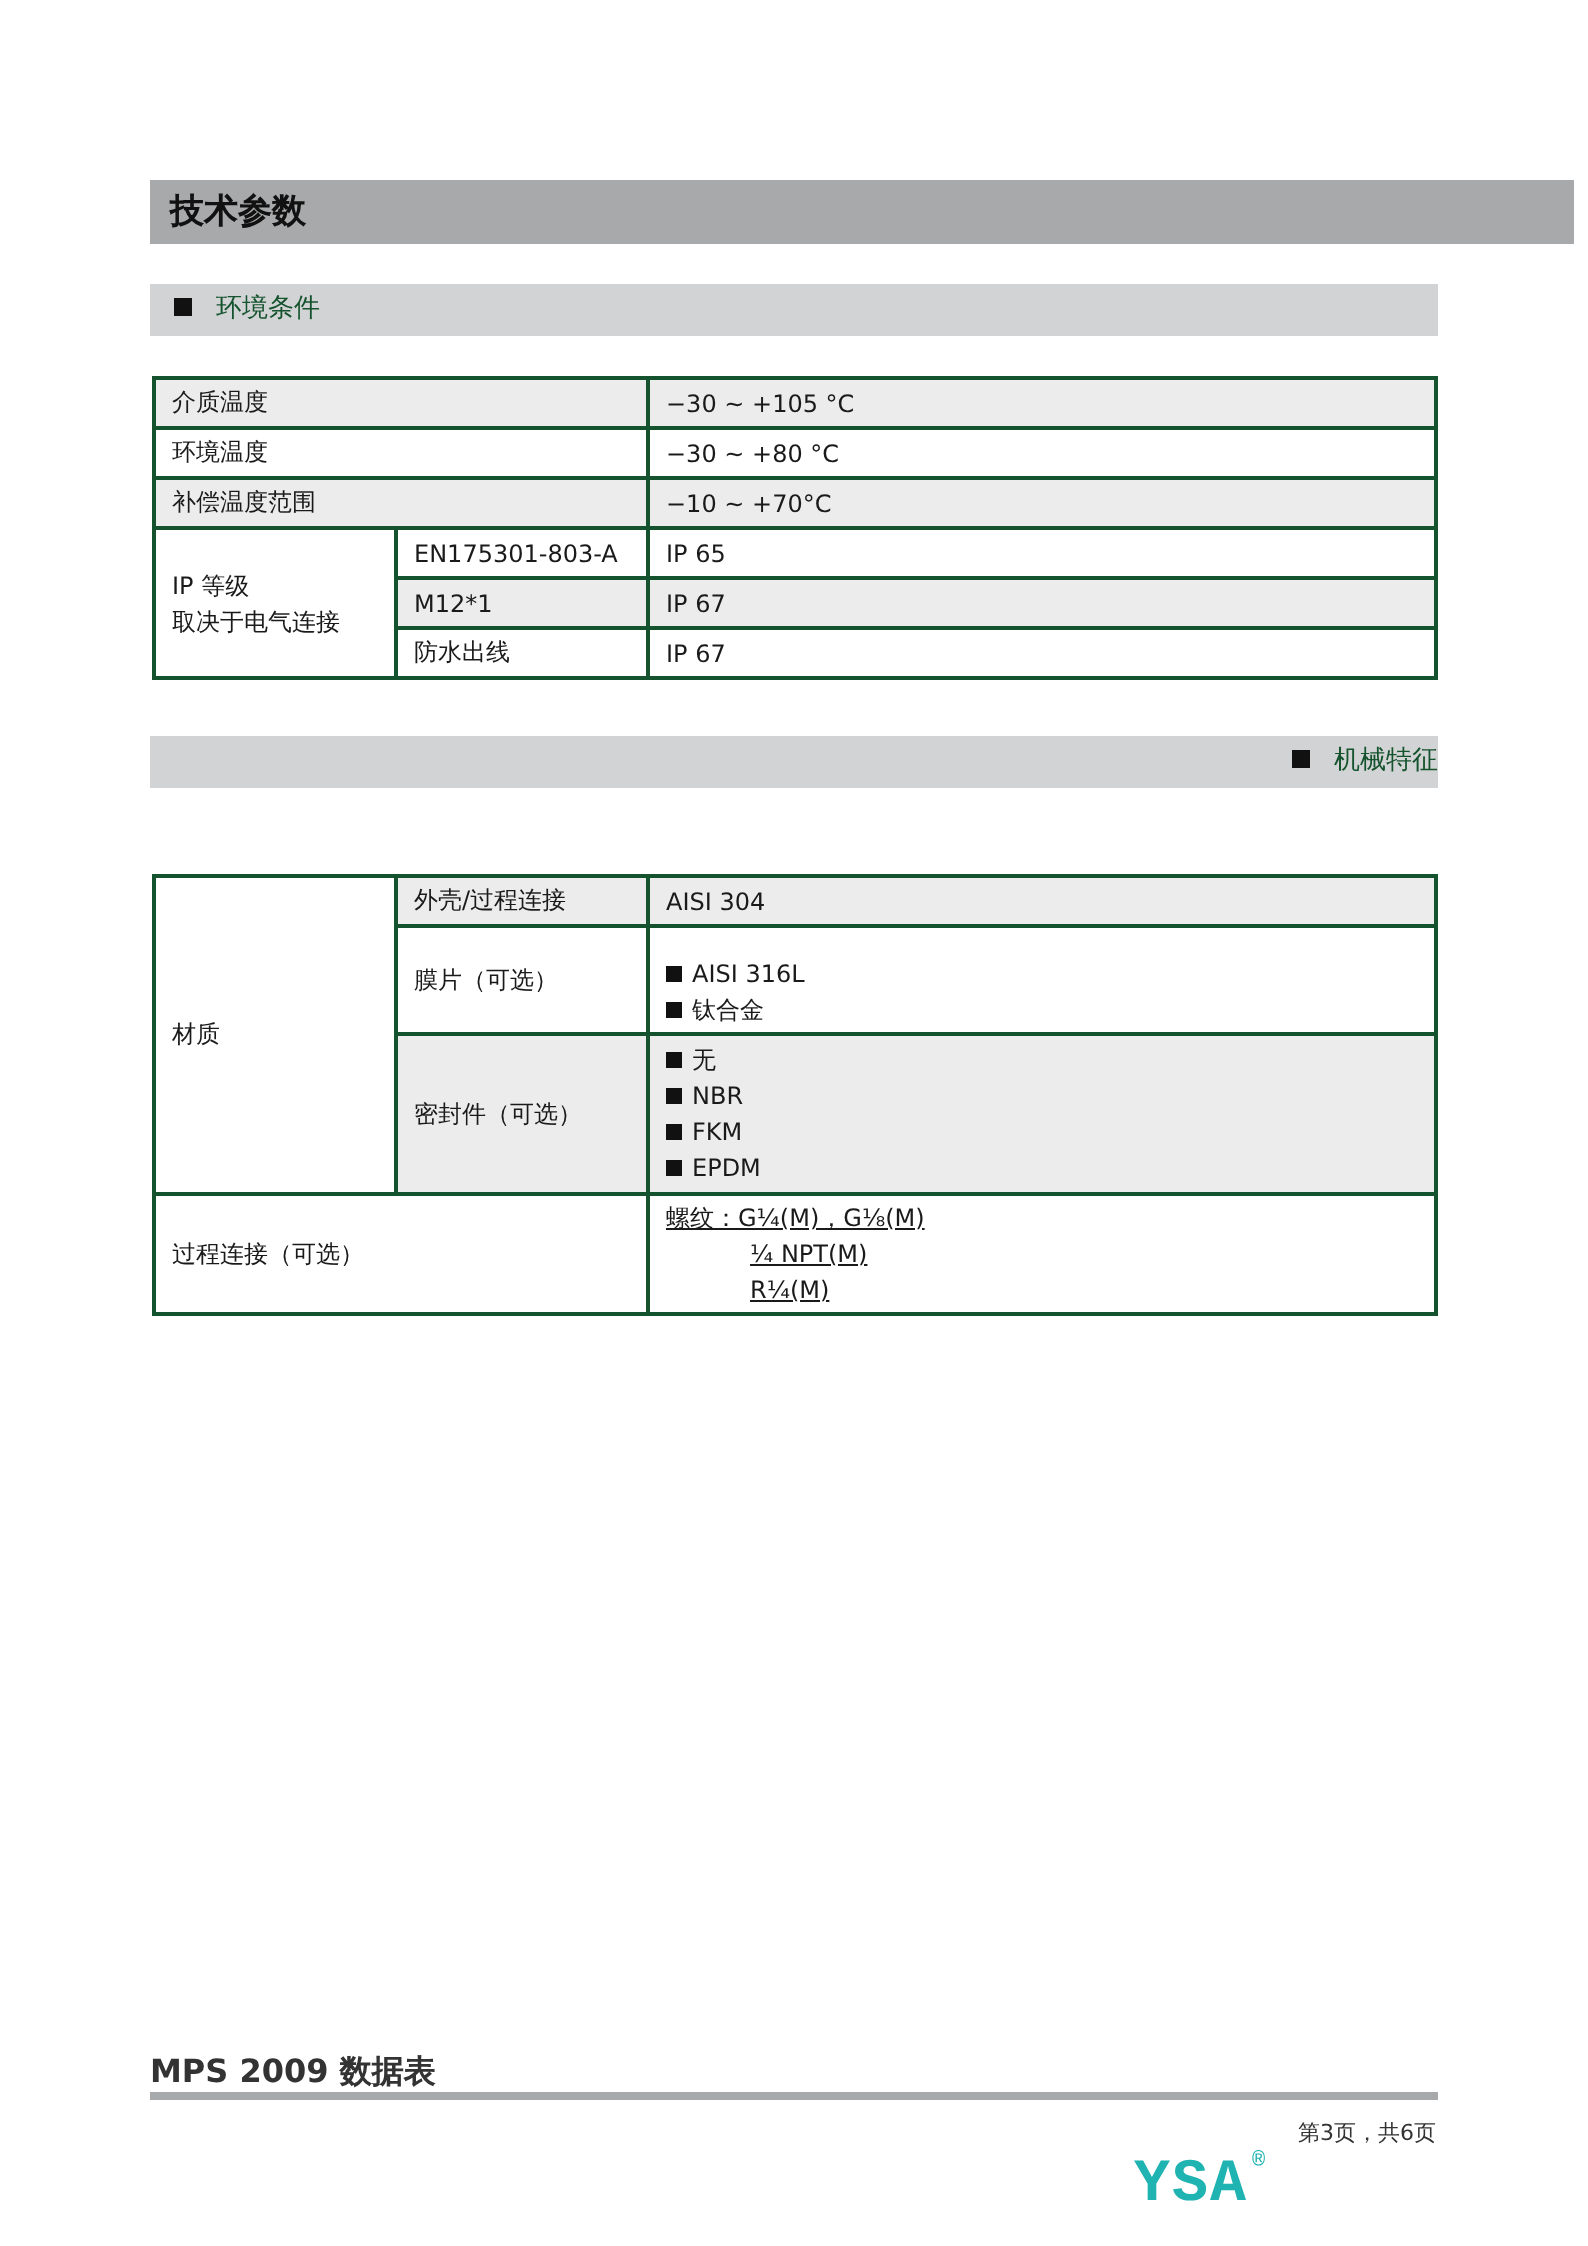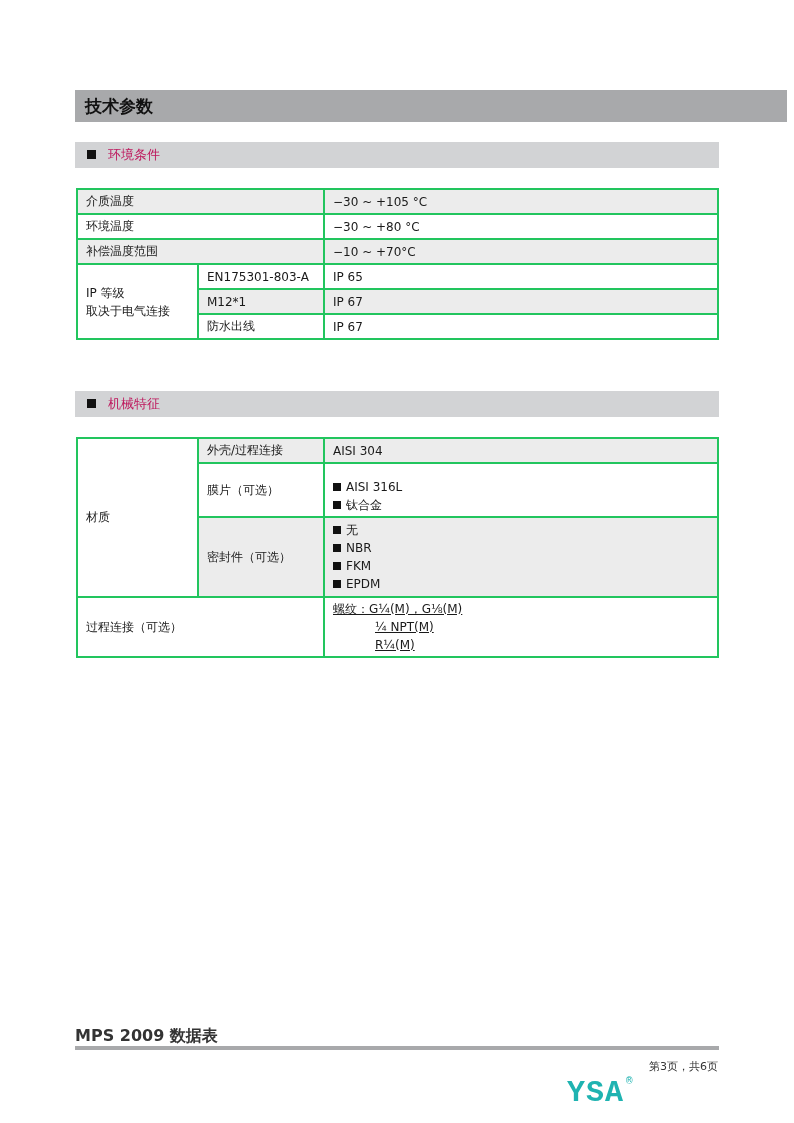--- a/index.html
+++ b/index.html
@@ -3,26 +3,26 @@
 <meta charset="utf-8">
 <style>
   html, body { margin:0; padding:0; background:#ffffff; }
   body { width:794px; height:1123px; position:relative; overflow:hidden;
          font-family:"DejaVu Sans","Liberation Sans",sans-serif; color:#1a1a1a; }
   .page-title { position:absolute; left:75px; top:90px; width:712px; height:32px;
                 background:#a8a9ab; box-sizing:border-box; padding-left:10px;
                 font-size:17px; font-weight:bold; line-height:32px; color:#111; }
   .section-bar { position:absolute; left:75px; width:644px; height:26px;
                  background:#d2d3d5; box-sizing:border-box; padding-left:12px;
-                 font-size:13px; line-height:26px; color:#be185d; }
+                 font-size:13px; line-height:26px; color:#14532d; }
   .section-bar .sq { display:inline-block; width:9px; height:9px; background:#111;
                      margin-right:12px; vertical-align:0px; }
   table.spec { position:absolute; left:76px; width:643px; border-collapse:collapse;
                font-size:12px; table-layout:fixed; }
-  table.spec td { border:2px solid #22c55e; padding:0 8px; height:23px;
+  table.spec td { border:2px solid #14532d; padding:0 8px; height:23px;
                   vertical-align:middle; color:#1a1a1a; }
   table.spec tr.shade td.s, table.spec td.shade { background:#ececec; }
   .blt { display:inline-block; width:8px; height:8px; background:#111; margin-right:5px;
          vertical-align:0px; }
   .list-line { line-height:18px; }
   .thread { line-height:18px; }
   .thread .indent { padding-left:42px; }
   .footer-rule { position:absolute; left:75px; top:1046px; width:644px; height:4px; background:#a8a9ab; }
   .footer-left { position:absolute; left:75px; top:1026px; font-size:16px; color:#333;font-weight:bold; }
   .footer-right { position:absolute; right:76px; top:1059px; font-size:11px; color:#333; }
@@ -70,21 +70,21 @@
     <td class="s">M12*1</td>
     <td class="s">IP 67</td>
   </tr>
   <tr>
     <td>防水出线</td>
     <td>IP 67</td>
   </tr>
 </tbody>
   </table>
 
-<div class="section-bar" style="top:391px;">
+<div class="section-bar" style="top:368px;text-align:right;">
   <span class="sq"></span><span>机械特征</span>
 </div>
 
 <table class="spec" style="top:437px;">
   <colgroup>
       <col style="width:121px">
       <col style="width:126px">
       <col>
     </colgroup>
   <tbody>

